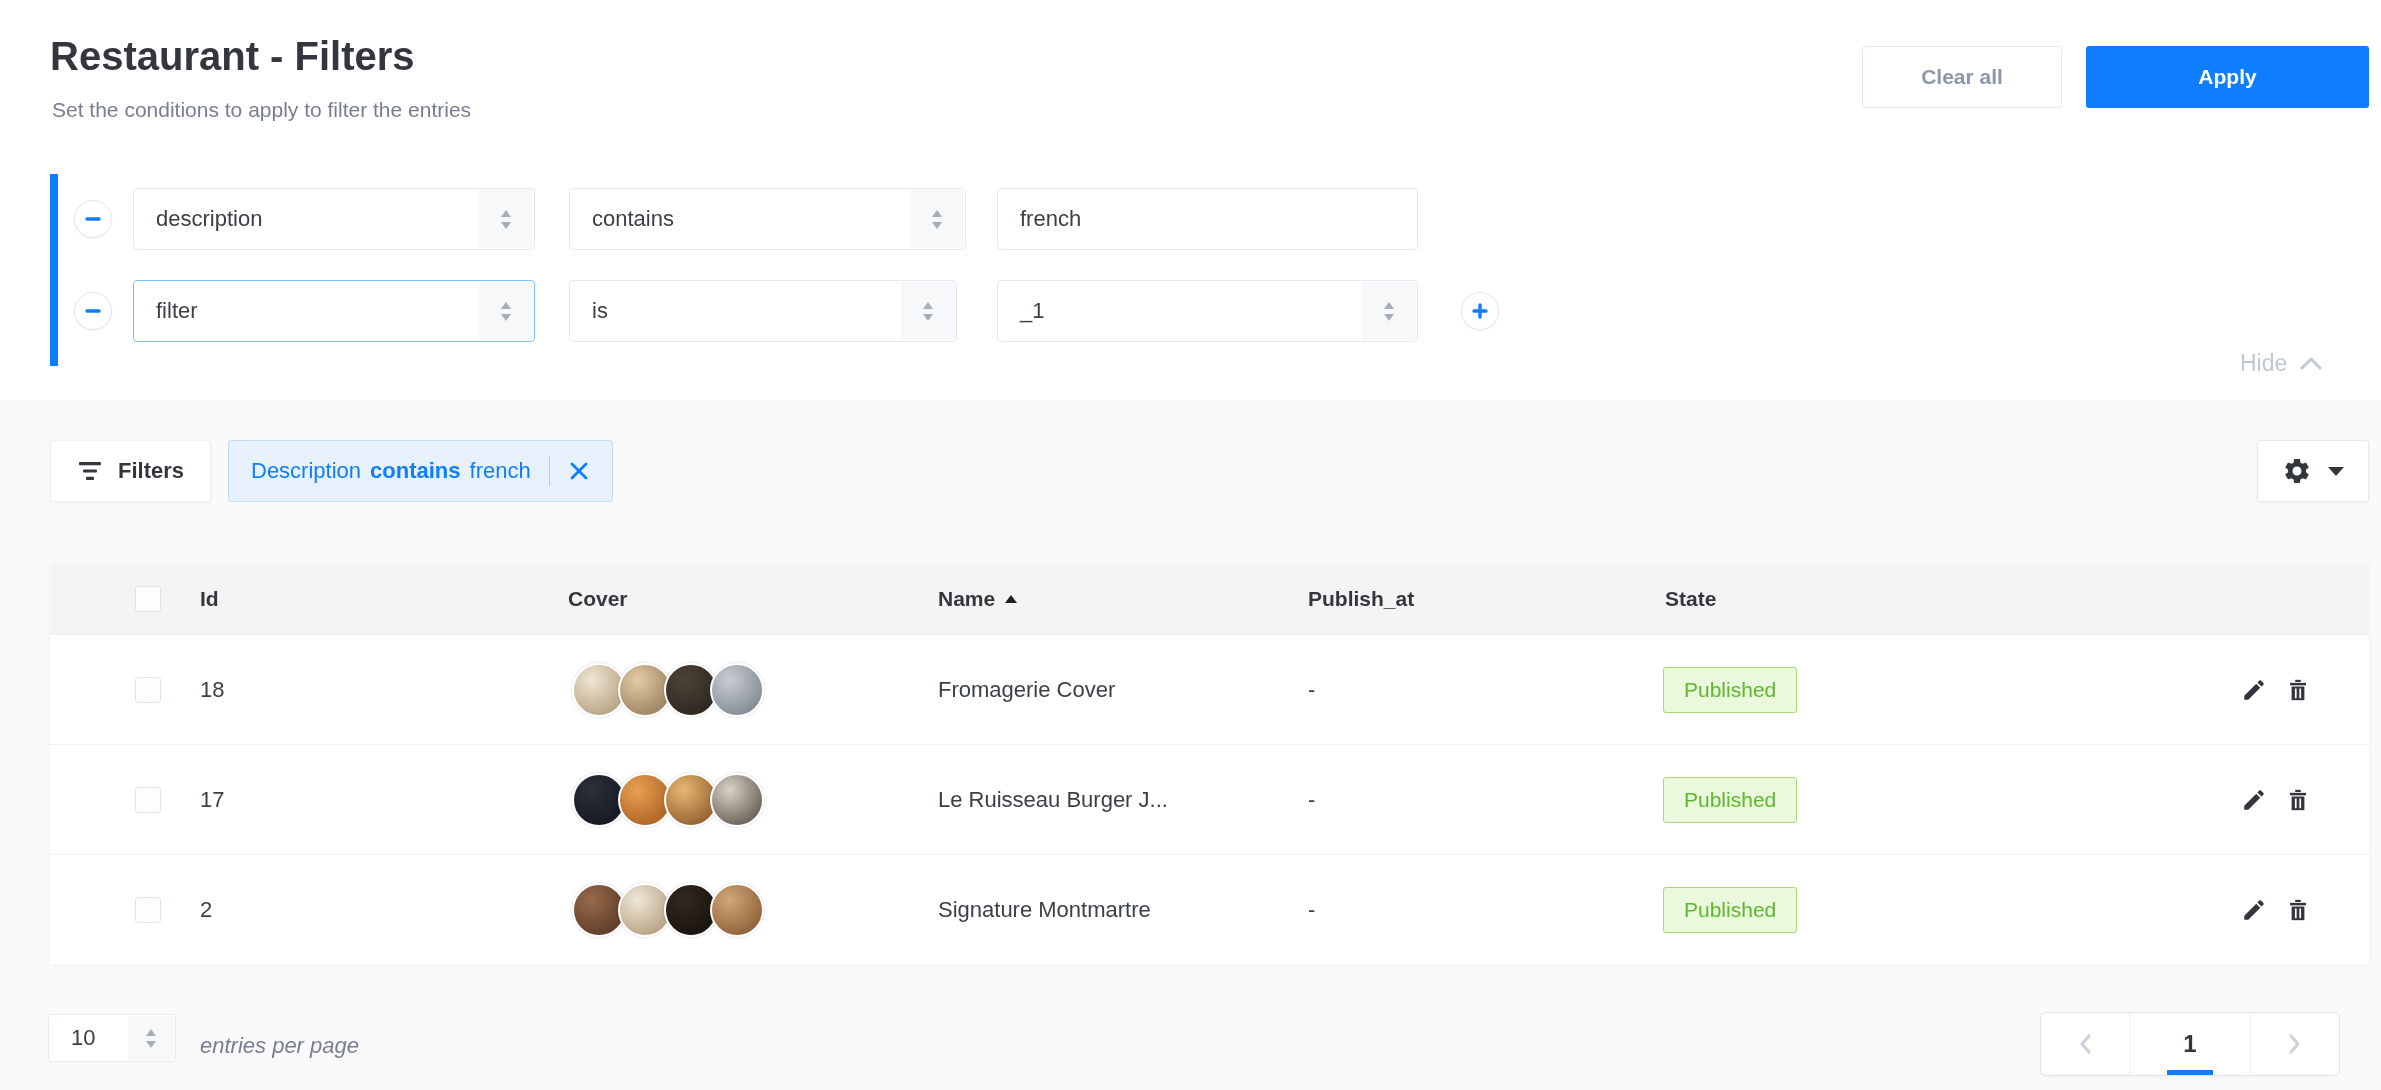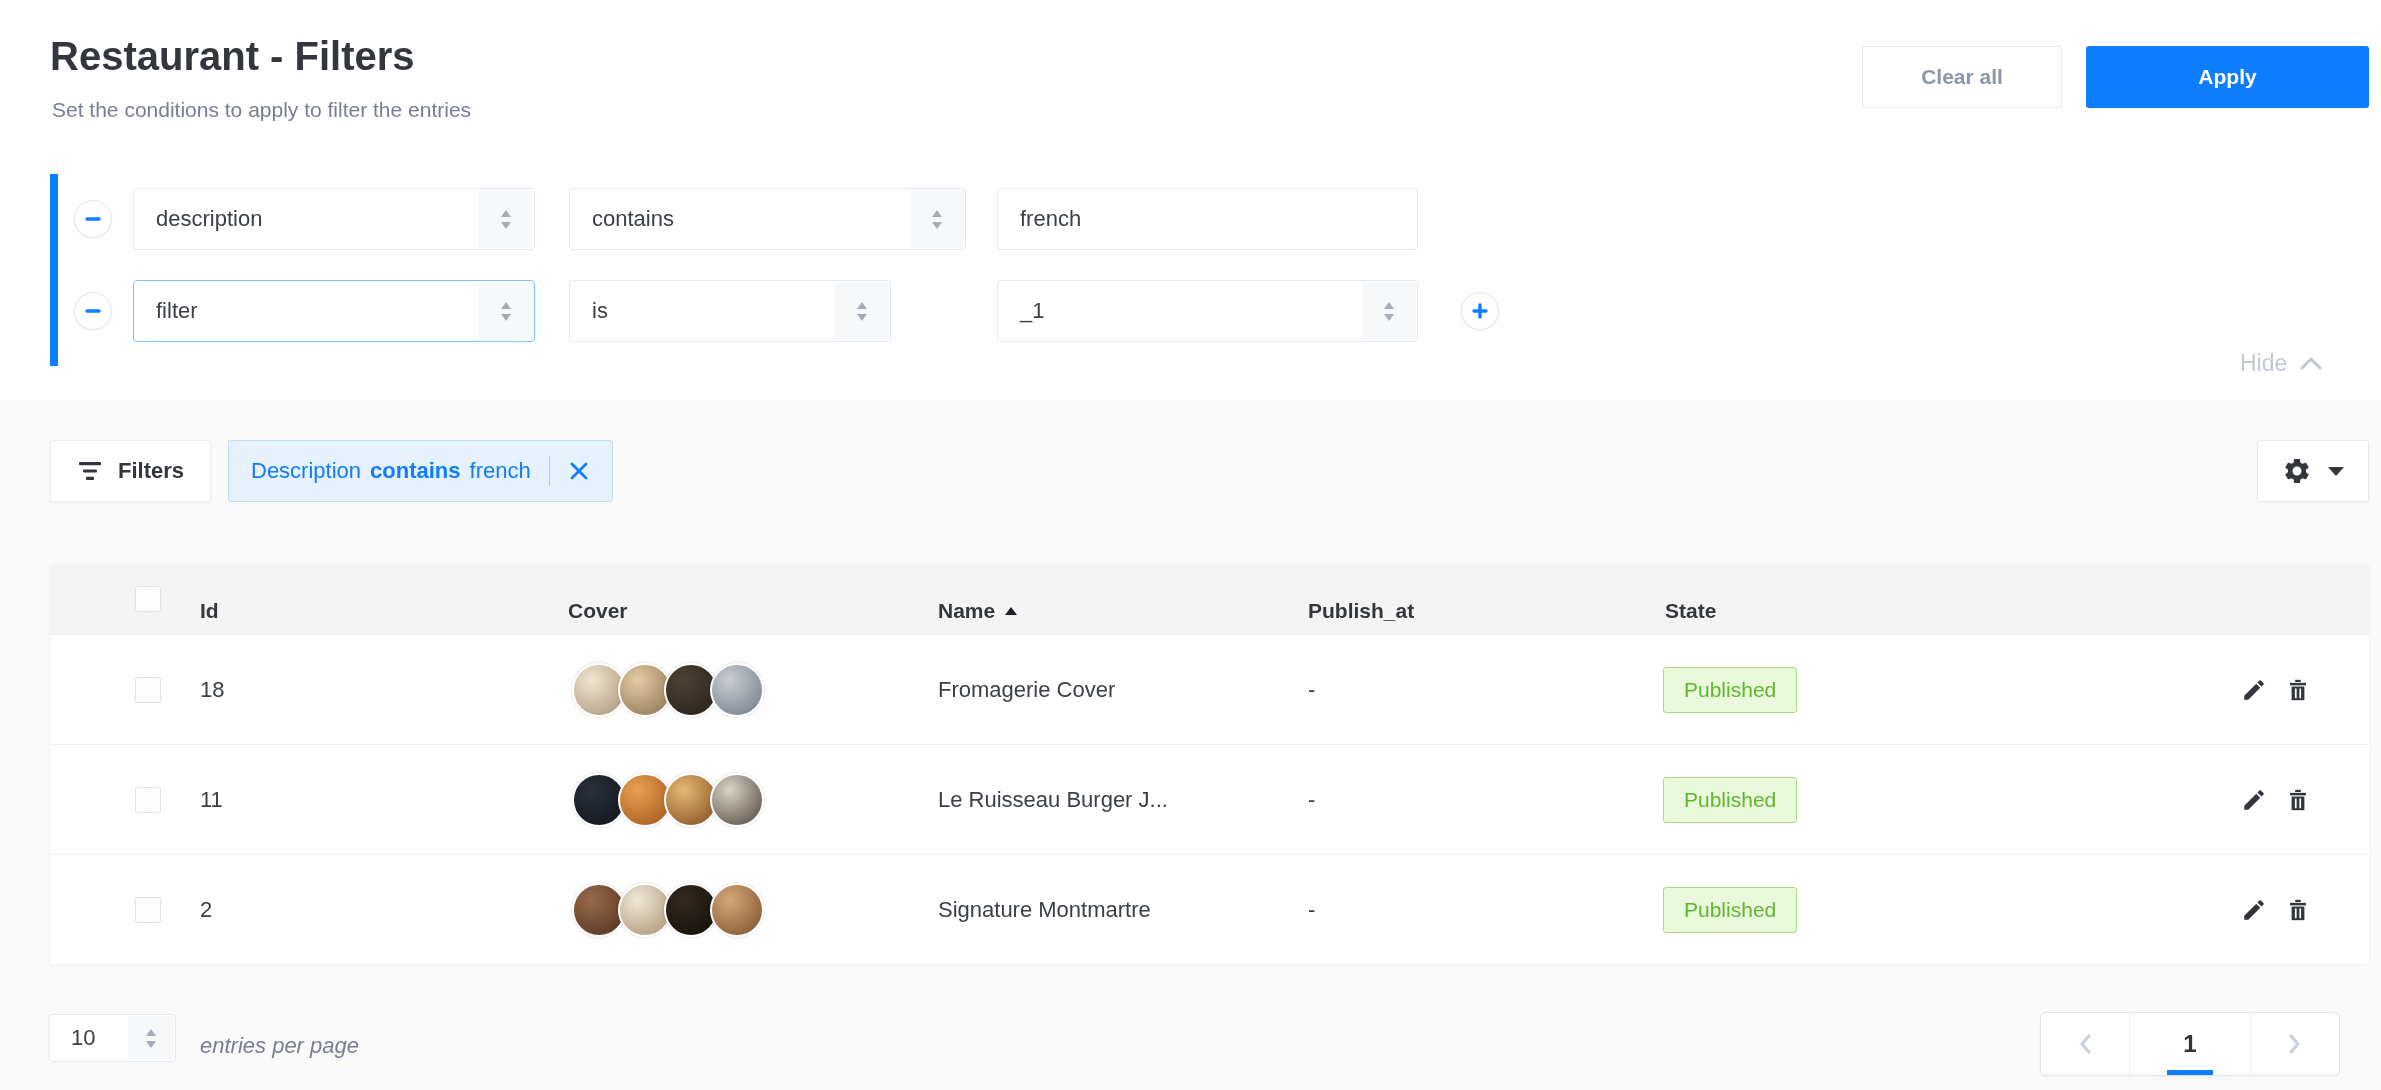--- a/index.html
+++ b/index.html
@@ -39,21 +39,21 @@
   .chip .sep { width:1px; height:30px; background:#AFCBEC; margin:0 18px; }
   .chip .x-btn { background:none; border:none; cursor:pointer; display:flex; align-items:center; }
   .gear-btn { left:2257px; top:440px; width:112px; height:62px; background:#fff; border:1px solid var(--border,#E3E9F3); border-radius:3px; box-shadow:0 1px 3px rgba(40,50,60,.04); display:flex; align-items:center; justify-content:center; gap:16px; cursor:pointer; }
   .caret-down { width:0; height:0; border-left:8px solid transparent; border-right:8px solid transparent; border-top:9px solid var(--text-dark,#33373D); }
 
   
   .table { left:50px; top:564px; width:2319px; height:400px; background:#fff; border-radius:2px; box-shadow:0 1px 4px rgba(40,50,60,.05); }
   .thead { position:absolute; left:0; top:0; width:100%; height:70px; background:var(--header-bg,#F4F4F5); }
   .trow { position:absolute; left:0; width:100%; height:110px; border-top:1px solid #F0F1F4; cursor:pointer; background:#fff; }
   .cell { position:absolute; top:50%; transform:translateY(-50%); white-space:nowrap; }
-  .th { font-size:21px; font-weight:700; color:var(--text-dark,#33373D); cursor:pointer; display:flex; align-items:center; gap:10px;margin-top:12px; }
+  .th { font-size:21px; font-weight:700; color:var(--text-dark,#33373D); cursor:pointer; display:flex; align-items:center; gap:10px; }
   .sort-asc { width:0; height:0; border-left:6px solid transparent; border-right:6px solid transparent; border-bottom:8px solid #1E2126; }
   .cb { position:absolute; top:50%; transform:translateY(-50%); width:26px; height:26px; background:#FDFDFE; border:1px solid #DDE3EC; border-radius:3px; cursor:pointer; }
   .td { font-size:22px; color:#3B4046; }
   .avatars { display:flex; }
   .avatars i { width:54px; height:54px; border-radius:50%; border:2px solid #fff; box-shadow:0 0 3px rgba(0,0,0,.18); margin-right:-8px; }
   .badge { display:inline-block; height:46px; line-height:44px; padding:0 20px; border-radius:3px; background:var(--success-bg,#EAF8DC); border:1px solid var(--success-border,#A8DB77); color:var(--success-text,#5FB62F); font-size:21px; }
   .icon-btn { position:absolute; top:50%; transform:translateY(-50%); width:44px; height:44px; background:none; border:none; cursor:pointer; display:flex; align-items:center; justify-content:center; }
 
   
   .pp-select { left:48px; top:1014px; width:128px; }
@@ -106,21 +106,21 @@
       </svg>
   </span>
 </button>
 <div class="abs select focused" style="left:133px;top:280px;width:402px">
   <span class="sel-val">filter</span>
   <span class="spin">
       <i class="up"></i>
       <i class="dn"></i>
     </span>
 </div>
-<div class="abs select" style="left:569px;top:280px;width:322px">
+<div class="abs select" style="left:569px;top:280px;width:388px">
   <span class="sel-val">is</span>
   <span class="spin">
       <i class="up"></i>
       <i class="dn"></i>
     </span>
 </div>
 <div class="abs select" style="left:997px;top:280px;width:421px">
   <span class="sel-val">_1</span>
   <span class="spin">
       <i class="up"></i>
@@ -231,21 +231,21 @@
             <path d="M6.1 8.8h11.8V21.4H6.1z"></path>
             <rect x="9.15" y="10.6" width="1.6" height="9" fill="#ffffff"></rect>
             <rect x="13.25" y="10.6" width="1.6" height="9" fill="#ffffff"></rect>
           </svg>
         </span>
     </button>
   </div>
 
   <div class="trow" style="top:180px">
     <span class="cb" style="left:85px"></span>
-    <span class="cell td" style="left:150px">11</span>
+    <span class="cell td" style="left:150px">17</span>
     <div class="cell avatars" style="left:522px">
         <i style="background: radial-gradient(circle at 35% 30%, rgb(42, 47, 58), rgb(16, 20, 28));"></i>
         <i style="background: radial-gradient(circle at 35% 30%, rgb(232, 160, 83), rgb(160, 84, 24));"></i>
         <i style="background: radial-gradient(circle at 35% 30%, rgb(230, 184, 115), rgb(126, 74, 30));"></i>
         <i style="background: radial-gradient(circle at 35% 30%, rgb(217, 210, 198), rgb(78, 68, 58));"></i>
       </div>
     <span class="cell td" style="left:888px">Le Ruisseau Burger J...</span>
     <span class="cell td" style="left:1258px">-</span>
     <span class="cell" style="left:1613px"><span class="badge">Published</span></span>
     <button class="icon-btn" style="left:2182px">

